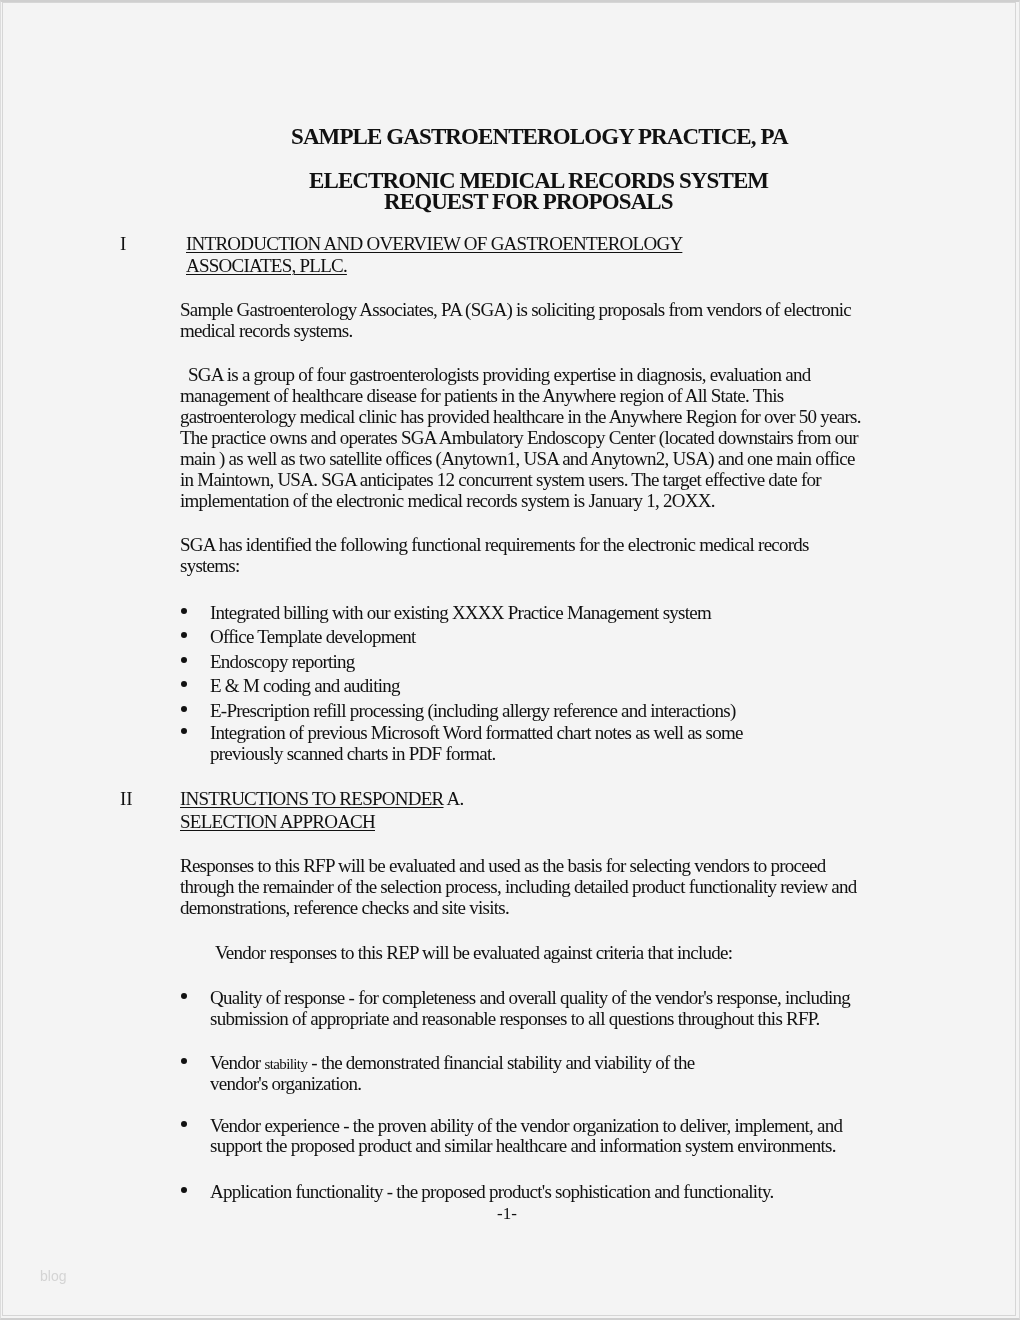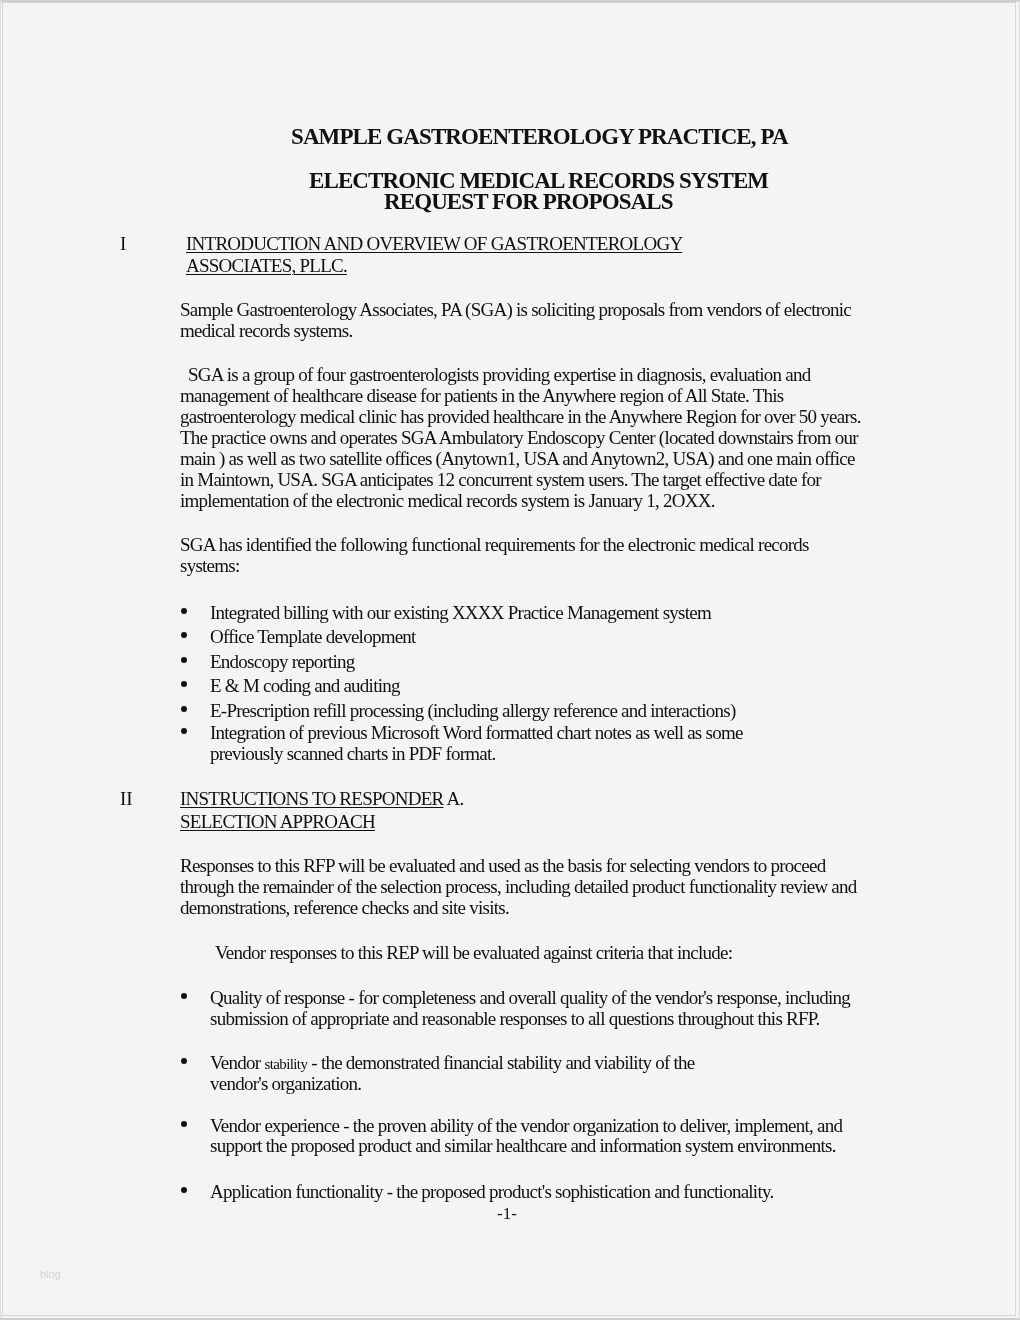--- a/index.html
+++ b/index.html
@@ -27,21 +27,21 @@
     font-size: 19px; letter-spacing: -0.75px; line-height: 21px;
   }
   .u { text-decoration: underline; text-decoration-thickness: 1px; text-underline-offset: 2px; }
   .roman { font-size: 19px; }
   .bullet {
     position: absolute; width: 6px; height: 6px; border-radius: 50%; background: #111;
   }
   .small { font-size: 15px; letter-spacing: -0.6px; }
   .pagenum { font-size: 17px; }
   .watermark {
-    font-family: "Liberation Sans", sans-serif; font-size: 11px; color: #d4d4d4;
+    font-family: "Liberation Sans", sans-serif; font-size: 14px; color: #d4d4d4;
   }
 </style>
 </head>
 <body>
 
 <div class="page-frame-outer"></div>
 <div class="page-frame"></div>
 
 <div class="abs title" style="left:291px; top:124px;">SAMPLE GASTROENTEROLOGY PRACTICE, PA</div>
 <div class="abs title" style="left:309px; top:168px;">ELECTRONIC MEDICAL RECORDS SYSTEM</div>

